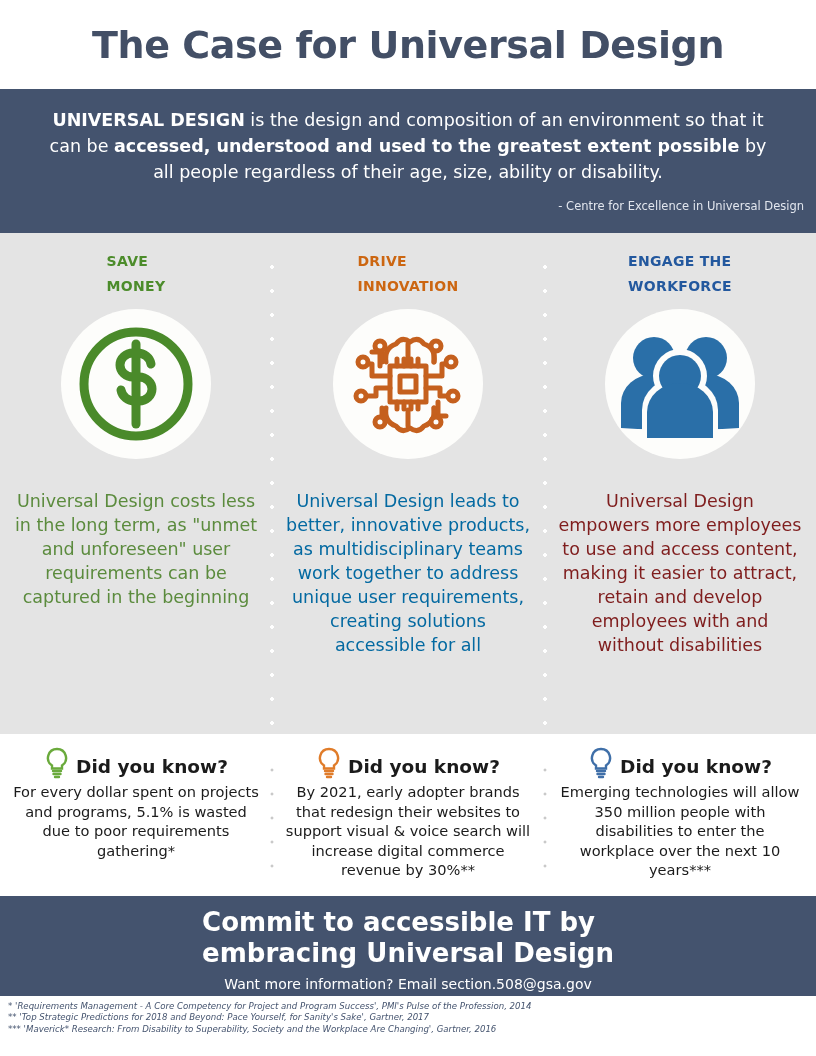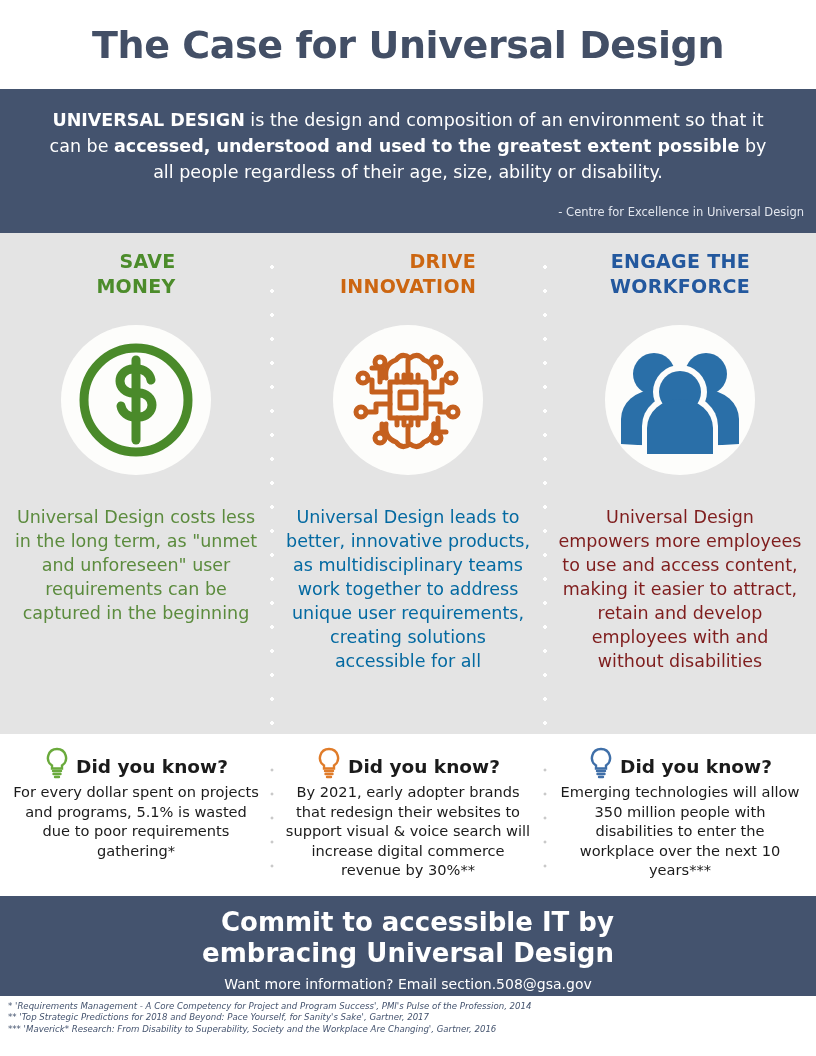--- a/index.html
+++ b/index.html
@@ -35,21 +35,21 @@
   }
   .definition-text {
     color: #ffffff;
     font-size: 17.5px;
     line-height: 26px;
     text-align: center;
   }
   .definition-text b { font-weight: bold; }
   .attribution {
     position: absolute;
-    right: 12px; bottom: 14px;
+    right: 12px; bottom: 20px;
     color: #e2e6ee;
     font-size: 11.5px;
   }
 
   
   .columns-band {
     background: #e4e4e4;
     height: 501px;
     display: flex;
     position: relative;
@@ -57,25 +57,25 @@
   }
   .col {
     flex: 1 1 33.333%;
     display: flex;
     flex-direction: column;
     align-items: center;
     padding: 0 14px;
   }
   .col-heading {
     font-weight: bold;
-    font-size: 19px;
+    font-size: 14px;
     line-height: 25px;
-    text-align: right;
+    text-align: left;
     letter-spacing: 0.3px;
-    margin-bottom: 24px;
+    margin-bottom: 8px;
     min-height: 52px;
   }
   .col-green  .col-heading { color: #4c8c2b; }
   .col-orange .col-heading { color: #cc6611; }
   .col-blue   .col-heading { color: #23589e; }
 
   .icon-circle {
     width: 150px; height: 150px;
     border-radius: 50%;
     background: #fdfdfb;
@@ -161,21 +161,21 @@
     flex-direction: column;
     align-items: center;
     justify-content: center;
     padding-top: 6px;
   }
   .cta-title {
     color: #ffffff;
     font-weight: bold;
     font-size: 26px;
     line-height: 31px;
-    text-align: right;
+    text-align: left;
   }
   .cta-sub {
     color: #ffffff;
     font-size: 14px;
     margin-top: 7px;
     text-align: center;
   }
 
   
   .citations {

